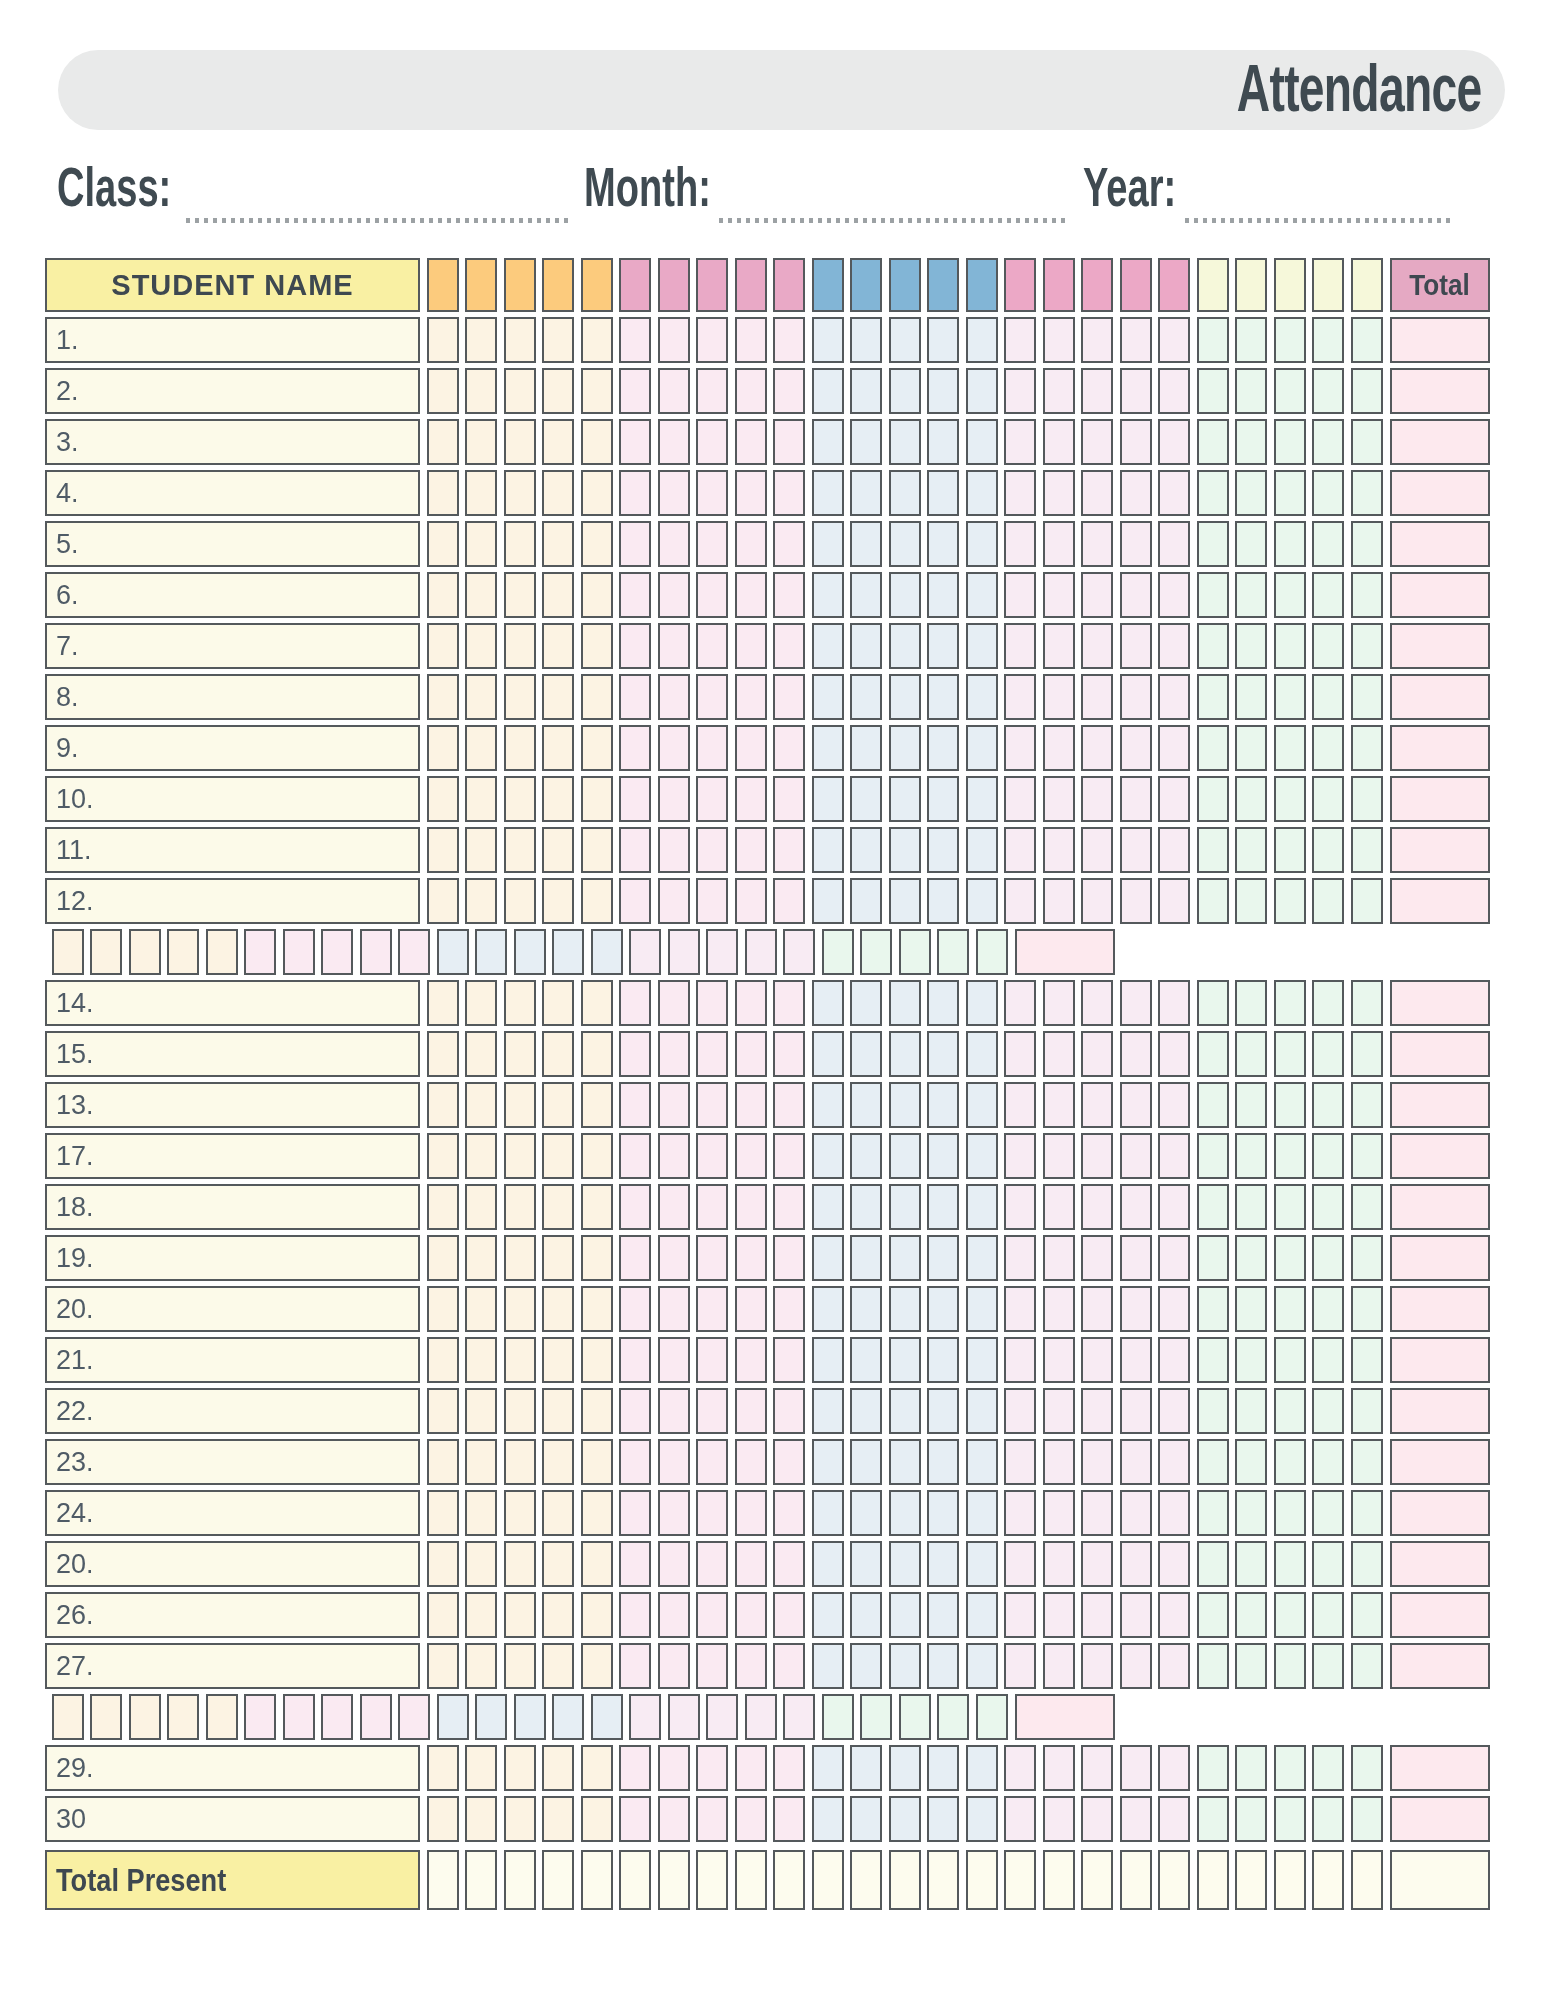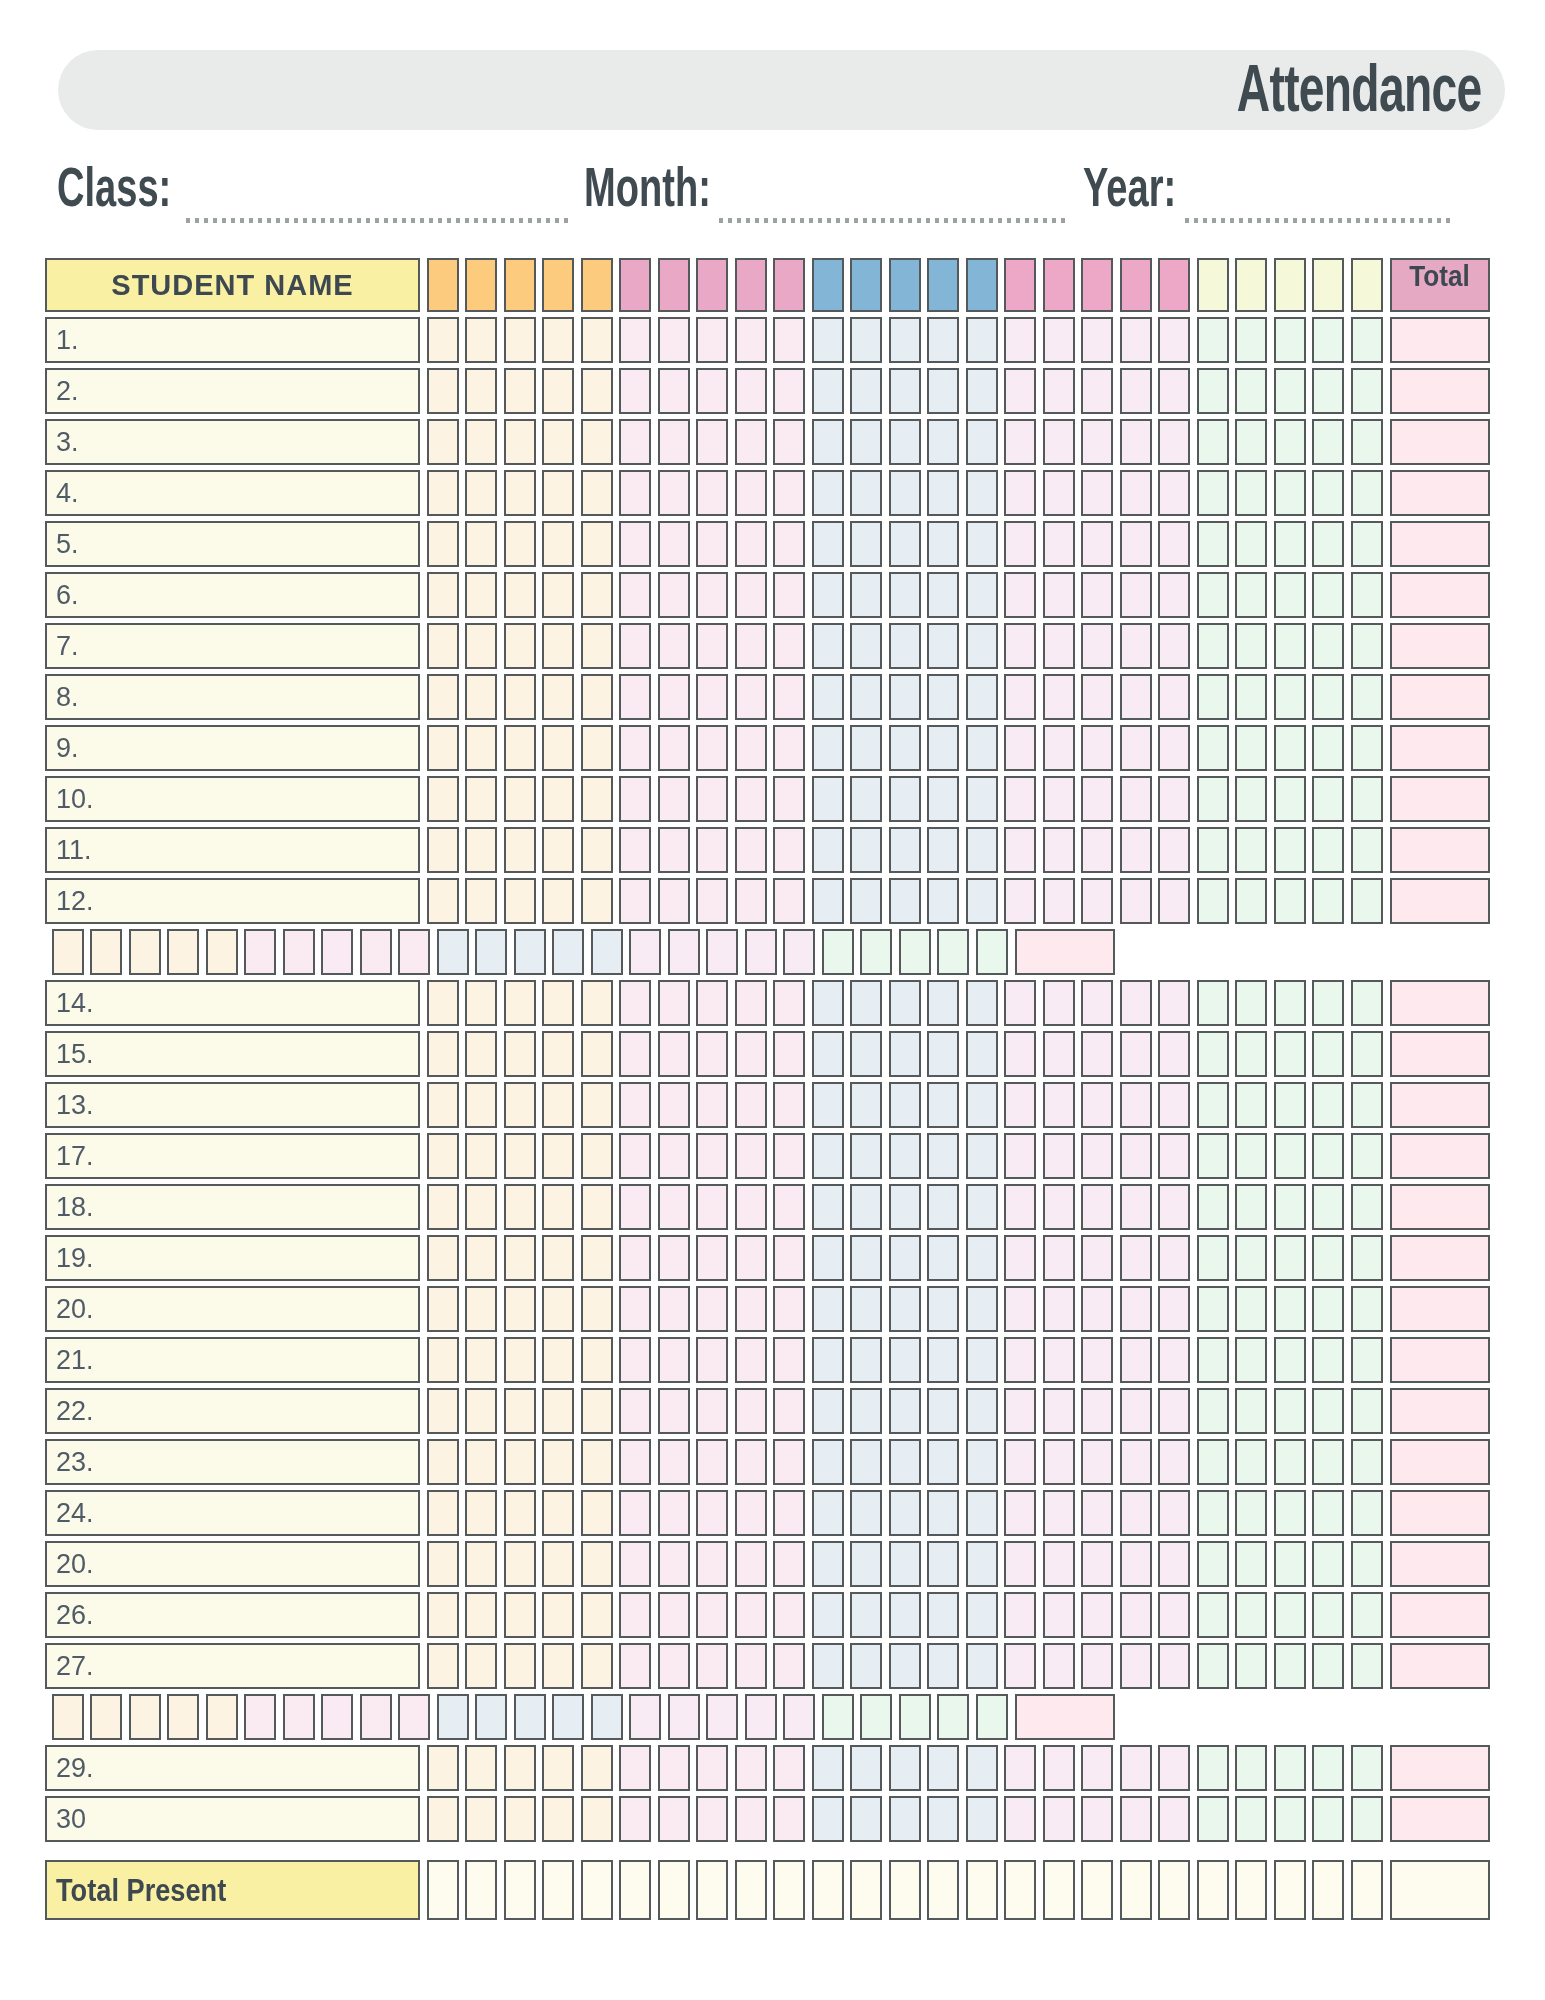--- a/index.html
+++ b/index.html
@@ -33,33 +33,33 @@
   #year-line  { left:1185px; width:267px; }
 
   .sheet { position:absolute; left:45px; top:258px; width:1447px; }
   .row  { display:flex; }
   .cell { border:2px solid #54595C; flex:none; }
   .flexfill { display:contents; }
 
   .hrow .cell   { height:54px; }
   .body-row     { margin-top:5px; }
   .body-row .cell { height:46px; }
-  .tp-row       { margin-top:18px; }
+  .tp-row       { margin-top:8px; }
   .tp-row .cell { height:60px; }
 
   .name-cell  { width:375px; }
   .day-cell   { width:32px; margin-left:6.5px; }
   .total-cell { width:100px; margin-left:7px; }
 
   .name-h {
     background:#F9F0A3; display:flex; align-items:center; justify-content:center;
     font-weight:bold; font-size:29px; color:#3E4850; letter-spacing:1px;
   }
   .total-h {
-    background:#E5A9C3; display:flex; align-items:flex-start; justify-content:center;
+    background:#E5A9C3; display:flex; align-items:center; justify-content:center;
     font-weight:bold; font-size:29px; color:#3E4850;
   }
   .total-h > span { transform:scaleX(0.9); }
   .row-label-cell {
     background:#FCFAE9; color:#4F5B66; font-size:27px;
     display:flex; align-items:center; padding-left:9px;
   }
   .total-body { background:#FDE9EE; }
   .tp-label {
     background:#F9F0A3; display:flex; align-items:center; padding-left:9px;

